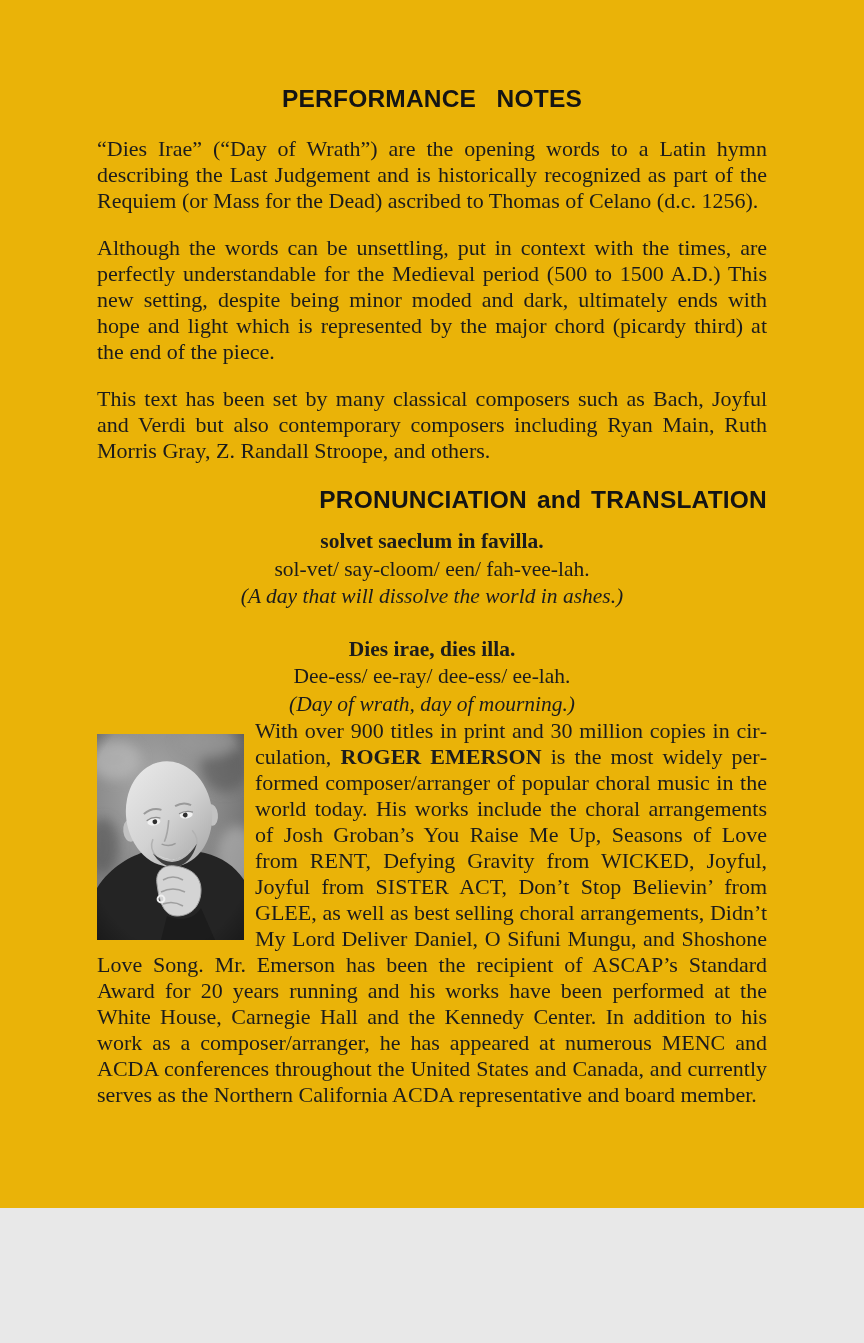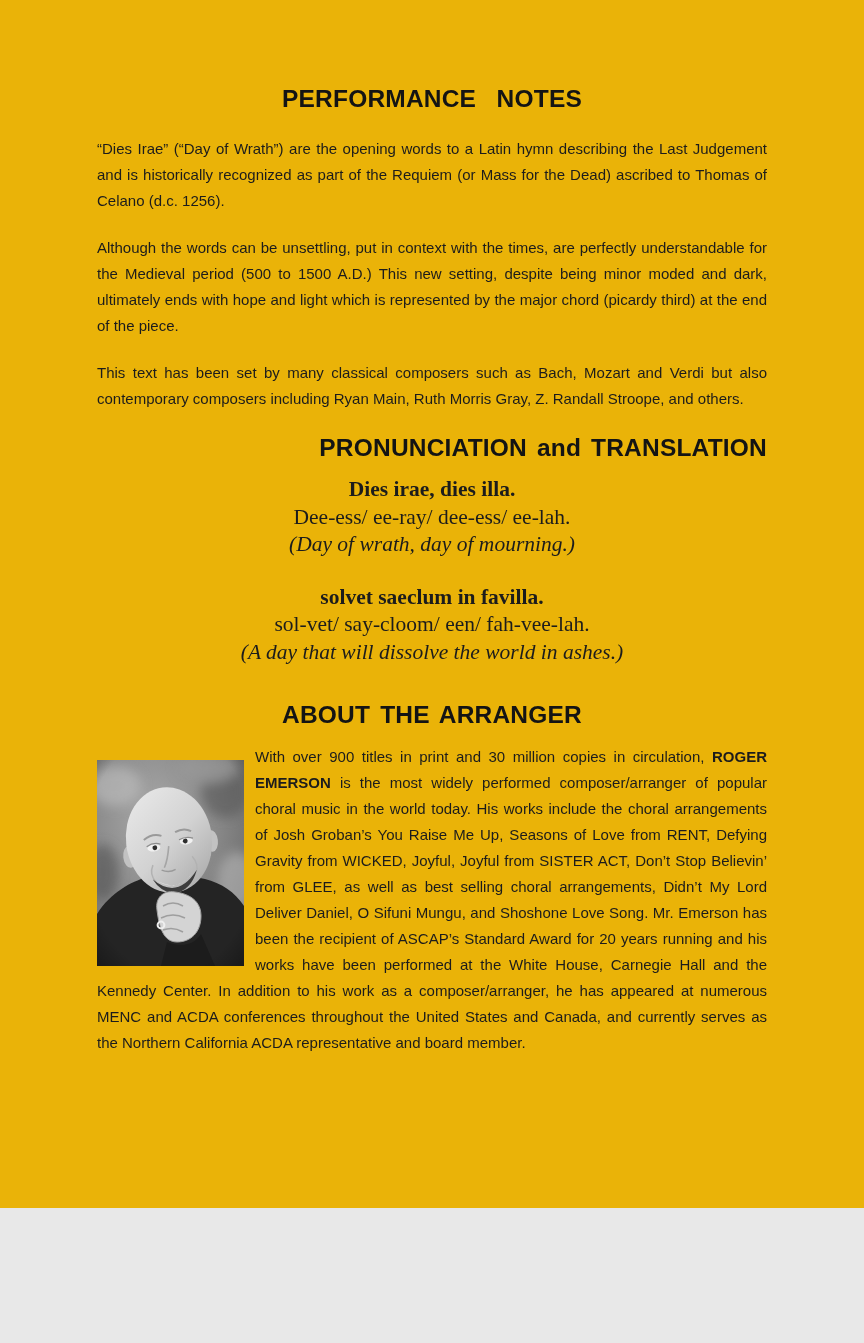--- a/index.html
+++ b/index.html
@@ -23,22 +23,22 @@
     font-size: 24.5px;
     line-height: 30px;
     text-align: center;
     color: #141414;
     letter-spacing: 0.2px;
   }
   h1.heading { margin: 0 0 22px 0; word-spacing: 0.55em; }
   h2.heading-pron { margin: 18px 0 13px 0; word-spacing: 0.12em; text-align: right; }
   h2.heading-about { margin: 34px 0 14px 0; word-spacing: 0.12em; }
   .body-para {
-    font-family: Liberation Sans, sans-serif;
-    font-size: 15px;
+    font-family: Liberation Serif, serif;
+    font-size: 22px;
     line-height: 26px;
     text-align: justify;
     margin: 0 0 21px 0;
     hyphens: manual;
     -webkit-hyphens: manual;
   }
   .attribution {
     font-family: "Liberation Serif", serif;
     font-size: 21.5px;
     line-height: 26px;
@@ -72,41 +72,40 @@
 </head>
 <body>
 
 <div class="page">
   <div class="content">
 
     <section>
       <h1 class="heading">PERFORMANCE NOTES</h1>
       <p class="body-para">“Dies Irae” (“Day of Wrath”) are the opening words to a Latin hymn describing the Last Judgement and is historically recognized as part of the Requiem (or Mass for the Dead) ascribed to Thomas of Celano (d.c. 1256).</p>
       <p class="body-para">Although the words can be unsettling, put in context with the times, are perfectly understandable for the Medieval period (500 to 1500 A.D.) This new setting, despite being minor moded and dark, ultimately ends with hope and light which is represented by the major chord (picardy third) at the end of the piece.</p>
-      <p class="body-para">This text has been set by many classical composers such as Bach, Mozart and Verdi but also contemporary composers including Ryan Main, Ruth Morris Gray, Z. Randall Stroope, and others.</p>
+      <p class="body-para">This text has been set by many classical composers such as Bach, Joyful and Verdi but also contemporary composers including Ryan Main, Ruth Morris Gray, Z. Randall Stroope, and others.</p>
     </section>
 
     <section>
       <h2 class="heading heading-pron">PRONUNCIATION and TRANSLATION</h2>
 
       <div class="pron-block">
+        <p class="pron-line pron-latin">solvet saeclum in favilla.</p>
+        <p class="pron-line pron-phonetic">sol-vet/ say-cloom/ een/ fah-vee-lah.</p>
+        <p class="pron-line pron-translation">(A day that will dissolve the world in ashes.)</p>
+      </div>
+
+      <div class="pron-block">
         <p class="pron-line pron-latin">Dies irae, dies illa.</p>
         <p class="pron-line pron-phonetic">Dee-ess/ ee-ray/ dee-ess/ ee-lah.</p>
         <p class="pron-line pron-translation">(Day of wrath, day of mourning.)</p>
       </div>
-
-      <div class="pron-block">
-        <p class="pron-line pron-latin">solvet saeclum in favilla.</p>
-        <p class="pron-line pron-phonetic">sol-vet/ say-cloom/ een/ fah-vee-lah.</p>
-        <p class="pron-line pron-translation">(A day that will dissolve the world in ashes.)</p>
-      </div>
     </section>
 
     <section>
-      <h2 class="heading heading-about">ABOUT THE ARRANGER</h2>
 
       <div class="about-body">
         <span class="portrait" aria-hidden="true">
           <svg viewBox="0 0 147 206" xmlns="http://www.w3.org/2000/svg">
             <defs>
               <radialGradient id="bgGrad" cx="38%" cy="28%" r="85%">
                 <stop offset="0%" stop-color="#a9a9a9"></stop>
                 <stop offset="55%" stop-color="#868686"></stop>
                 <stop offset="100%" stop-color="#636363"></stop>
               </radialGradient>

